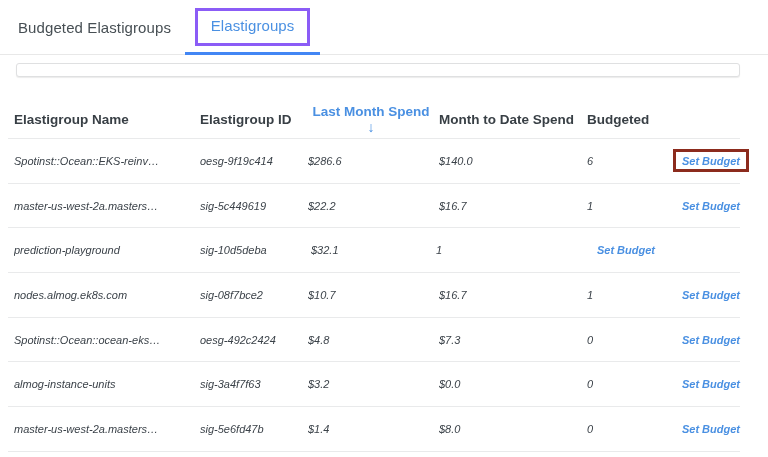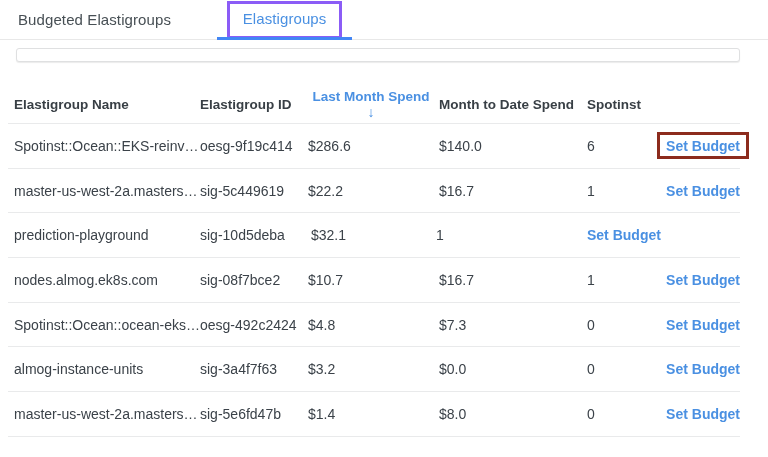--- a/index.html
+++ b/index.html
@@ -1,21 +1,21 @@
 <!DOCTYPE html>
 <html><head>
 <meta charset="utf-8">
 <style>
   * { margin:0; padding:0; box-sizing:border-box; }
   html,body { width:768px; height:457px; background:#ffffff;
     font-family:"Liberation Sans", sans-serif; overflow:hidden; }
 
   
-  .tabs-bar { display:flex; align-items:center; height:40px;
-    border-bottom:1px solid #e8e8e8;gap:32px; }
+  .tabs-bar { display:flex; align-items:center; height:55px;
+    border-bottom:1px solid #e8e8e8; }
   .tab { font-size:15px; letter-spacing:.1px; cursor:default; }
   .tab-inactive { margin-left:18px; color:#474f54; }
   .tab-active-wrap { margin-left:14px; width:135px; height:100%;
     display:flex; align-items:center; justify-content:center; position:relative; }
   .tab-active-wrap::after { content:''; position:absolute; left:0; right:0;
     bottom:-1px; height:3px; background:#4286f4; }
   .tab-annotation { border:3px solid #8b5cf6; padding:6px 13px 8px 13px; }
   .tab-active { color:#4a90e2; }
 
   
@@ -28,21 +28,21 @@
   .table-wrap { margin:23px 0 0 8px; width:732px; }
   .tr { display:grid; grid-template-columns:186px 108px 128px 151px 68px 1fr;
     align-items:center; padding-left:6px; border-bottom:1px solid #e9eaeb; }
   .tr-head { height:39px; }
   .tr-body { height:44.7px; }
   .th { font-size:13.5px; font-weight:600; color:#383f45; white-space:nowrap; }
   .th-sorted { color:#4a90e2; display:flex; justify-content:space-between;
     align-items:center; padding-right:2px;flex-direction:column; }
   .sort-arrow { color:#4a90e2; font-size:14px; font-weight:400; }
   .th-mtd { padding-left:3px; }
-  .td { font-size:14px; color:#3b4249; white-space:nowrap; overflow:hidden; }
+  .td { font-size:11px; color:#3b4249; white-space:nowrap; overflow:hidden;font-style:italic; }
   .td-mtd { padding-left:3px; }
   .td-action { text-align:right; overflow:visible; }
   .sb-link { color:#4a90e2; font-weight:600; text-decoration:none;
     position:relative; display:inline-block; }
   .sb-link.annotated::after { content:''; position:absolute;
     top:-6px; bottom:-5px; left:-9px; right:-9px;
     border:3px solid #8c2b1d; pointer-events:none; }
 </style>
 </head>
 <body>
@@ -60,21 +60,21 @@
 
 <div class="table-wrap">
   <div class="tr tr-head">
     <div class="th">Elastigroup Name</div>
     <div class="th">Elastigroup ID</div>
     <div class="th th-sorted">
       <span>Last Month Spend</span>
       <span class="sort-arrow">↓</span>
     </div>
     <div class="th th-mtd">Month to Date Spend</div>
-    <div class="th">Spotinst</div>
+    <div class="th">Budgeted</div>
     <div class="th"></div>
   </div>
 
   <div>
       <div class="tr tr-body">
     <div class="td">Spotinst::Ocean::EKS-reinv…</div>
     <div class="td">oesg-9f19c414</div>
     <div class="td">$286.6</div>
     <div class="td td-mtd">$140.0</div>
     <div class="td">6</div>

